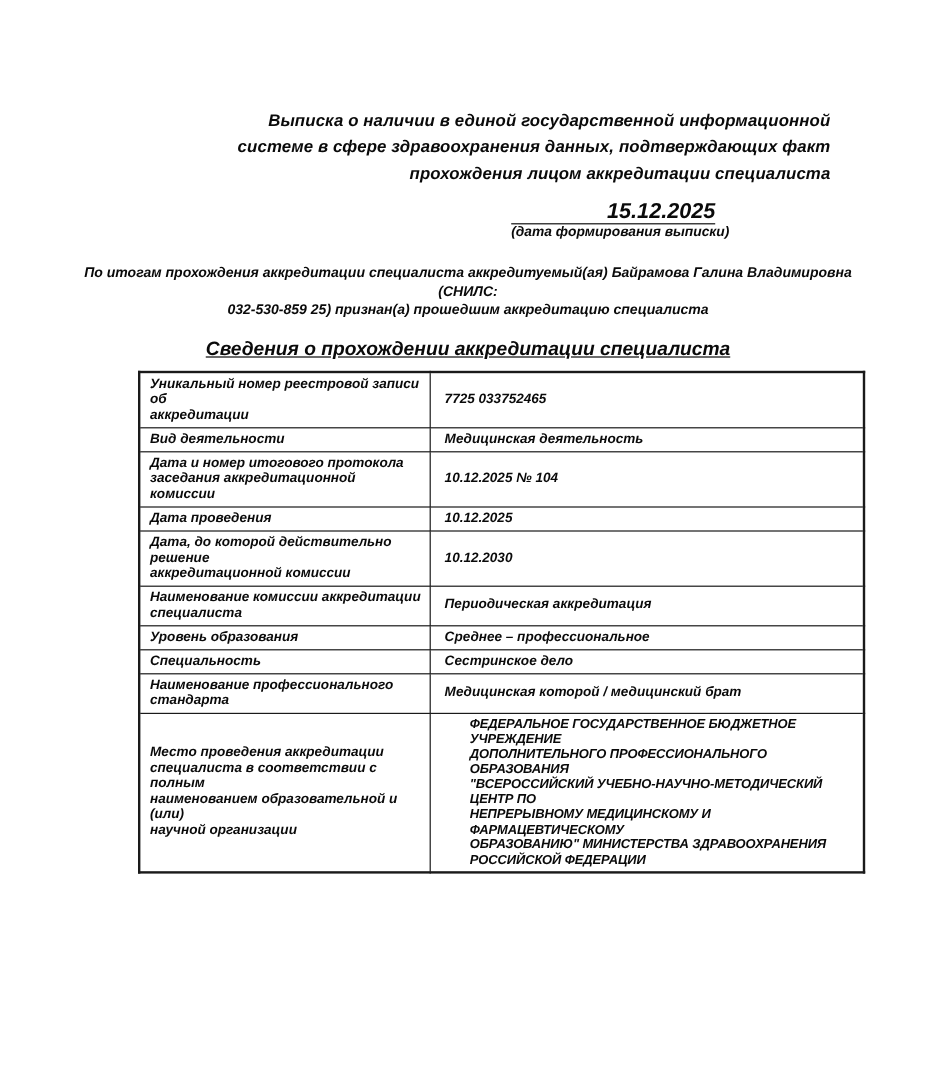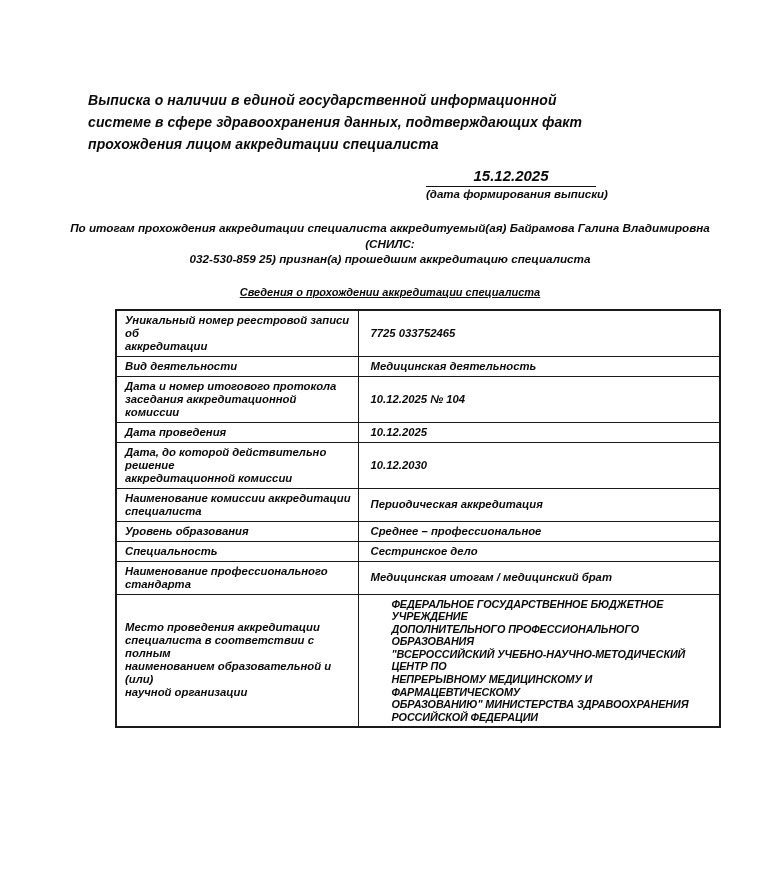--- a/index.html
+++ b/index.html
@@ -16,55 +16,56 @@
     height: 890px;
     padding: 0 88px;
     font-weight: bold;
     font-style: italic;
     background: #ffffff;
   }
   .pre { white-space: pre-line; }
 
   .doc-title {
     margin-top: 89px;
-    text-align: left;
+    text-align: right;
     font-size: 14px;
     line-height: 22px;
     letter-spacing: 0.1px;
   }
 
   .date-block {
     width: 170px;
     margin: 14px 96px 0 auto;
     text-align: center;
   }
   .date-value {
-    font-size: 15px;
+    font-size: 18px;
     line-height: 14px;
     padding-bottom: 3px;
     border-bottom: 1.5px solid #111;
+    text-align: right;
   }
   .date-caption {
     font-size: 11.5px;
     line-height: 13px;
     padding-top: 1px;
     white-space: nowrap;
   }
 
   .intro {
     margin: 19px -20px 0;
     text-align: center;
     font-size: 11.7px;
     line-height: 15.5px;
   }
 
   .section-subtitle {
     margin-top: 18px;
     text-align: center;
-    font-size: 11px;
+    font-size: 16px;
     line-height: 14px;
     text-decoration: underline;
   }
 
   .registry-heading {
     margin-top: 9px;
     text-align: center;
     font-size: 15px;
     line-height: 17px;
   }
@@ -152,21 +153,21 @@
         <td class="label pre">Уровень образования</td>
         <td class="value pre">Среднее – профессиональное</td>
       </tr>
       <tr>
         <td class="label pre">Специальность</td>
         <td class="value pre">Сестринское дело</td>
       </tr>
       <tr>
         <td class="label pre">Наименование профессионального
 стандарта</td>
-        <td class="value pre">Медицинская итогам / медицинский брат</td>
+        <td class="value pre">Медицинская которой / медицинский брат</td>
       </tr>
       <tr>
         <td class="label pre">Место проведения аккредитации
 специалиста в соответствии с полным
 наименованием образовательной и (или)
 научной организации</td>
         <td class="value pre org">ФЕДЕРАЛЬНОЕ ГОСУДАРСТВЕННОЕ БЮДЖЕТНОЕ УЧРЕЖДЕНИЕ
 ДОПОЛНИТЕЛЬНОГО ПРОФЕССИОНАЛЬНОГО ОБРАЗОВАНИЯ
 "ВСЕРОССИЙСКИЙ УЧЕБНО-НАУЧНО-МЕТОДИЧЕСКИЙ ЦЕНТР ПО
 НЕПРЕРЫВНОМУ МЕДИЦИНСКОМУ И ФАРМАЦЕВТИЧЕСКОМУ

